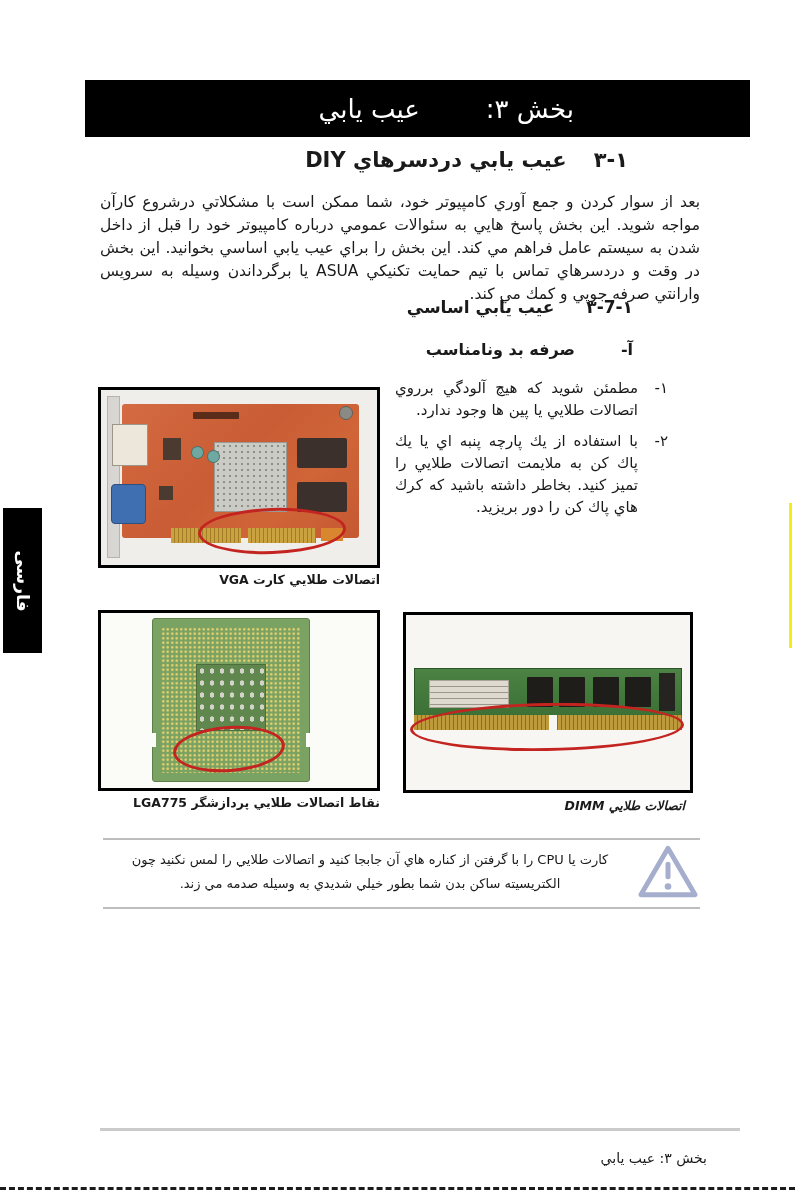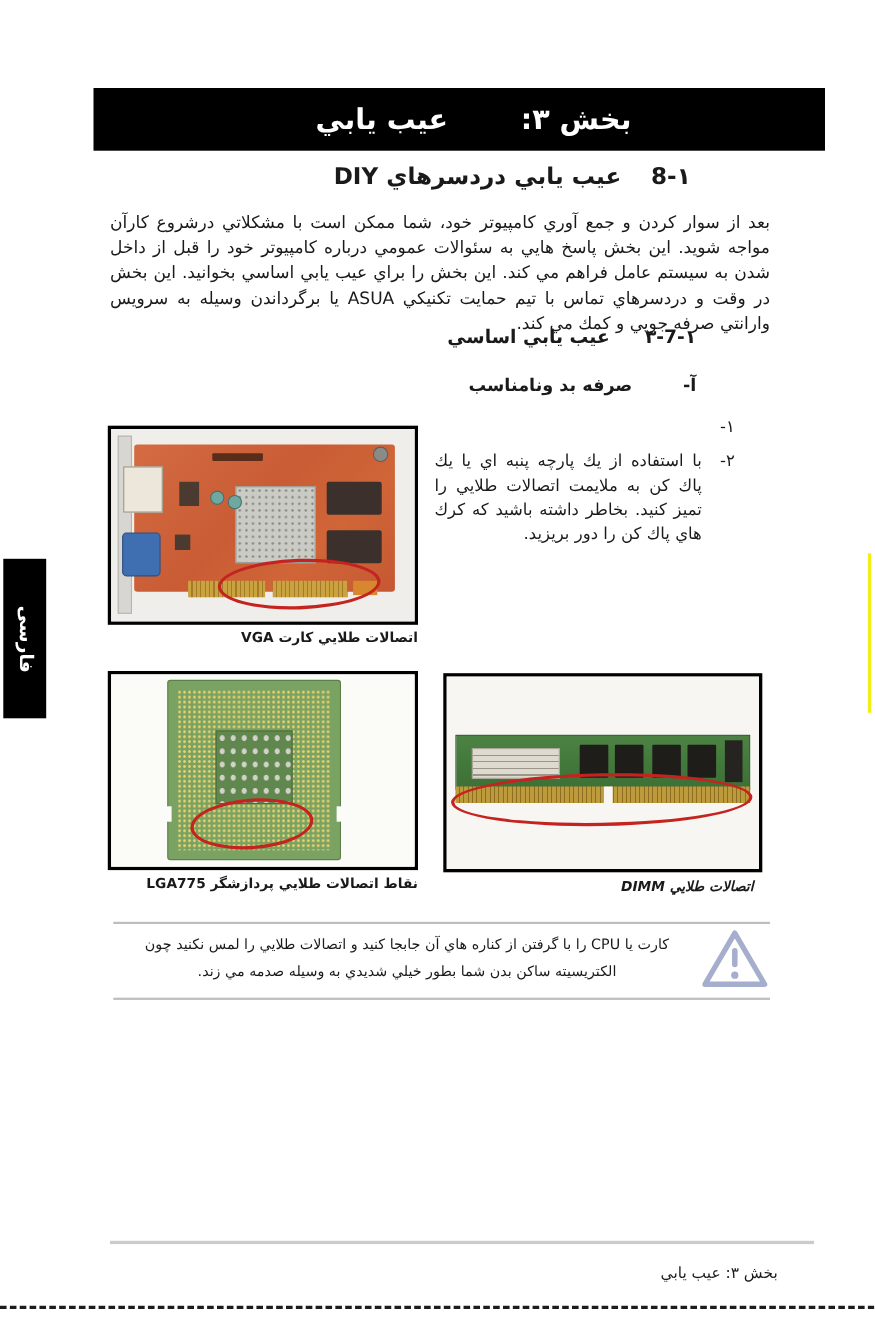--- a/index.html
+++ b/index.html
@@ -8,21 +8,21 @@
     position:relative; width:795px; height:1197px; margin:0 auto;
     background:#ffffff; overflow:hidden;
     font-family:"DejaVu Sans", sans-serif; color:#1a1a1a;
   }
   
   .chapter-bar {
     position:absolute; left:85px; top:80px; width:665px; height:57px;
     background:#000; display:flex; align-items:center; direction:rtl;
     padding-right:176px; gap:66px;
   }
-  .chapter-bar span { color:#fff; font-weight:bold; font-size:26px; white-space:nowrap; }
+  .chapter-bar span { color:#fff; font-weight:normal; font-size:26px; white-space:nowrap; }
   
   .h1-row {
     position:absolute; top:148px; right:167px; direction:rtl;
     display:flex; gap:27px; font-weight:bold; font-size:21px; white-space:nowrap;
   }
   .h2-row {
     position:absolute; top:297px; right:162px; direction:rtl;
     display:flex; gap:32px; font-weight:bold; font-size:17px; white-space:nowrap;
   }
   .itema-row {
@@ -115,39 +115,40 @@
 <body>
 
 <div class="page">
 
   <div class="chapter-bar">
     <span>بخش ۳:</span>
     <span>عيب يابي</span>
   </div>
 
   <div class="h1-row">
-    <span>8-۱</span>
+    <span>۳-۱</span>
     <span>عيب يابي دردسرهاي DIY</span>
   </div>
 
   <p class="intro">بعد از سوار كردن و جمع آوري كامپيوتر خود، شما ممكن است با مشكلاتي درشروع كارآن مواجه شويد. اين بخش پاسخ هايي به سئوالات عمومي درباره كامپيوتر خود را قبل از داخل شدن به سيستم عامل فراهم مي كند. اين بخش را براي عيب يابي اساسي بخوانيد. اين بخش در وقت و دردسرهاي تماس با تيم حمايت تكنيكي ASUA يا برگرداندن وسيله به سرويس وارانتي صرفه جويي و كمك مي كند.</p>
 
   <div class="h2-row">
     <span>۳-7-۱</span>
     <span>عيب يابي اساسي</span>
   </div>
 
   <div class="itema-row">
     <span>آ-</span>
     <span>صرفه بد ونامناسب</span>
   </div>
 
   <div class="steps">
     <div class="step">
       <span class="num">۱-</span>
+      <div class="txt">مطمئن شويد كه هيچ آلودگي برروي اتصالات طلايي يا پين ها وجود ندارد.</div>
     </div>
     <div class="step">
       <span class="num">۲-</span>
       <div class="txt">با استفاده از يك پارچه پنبه اي يا يك پاك كن به ملايمت اتصالات طلايي را تميز كنيد. بخاطر داشته باشيد كه كرك هاي پاك كن را دور بريزيد.</div>
     </div>
   </div>
 
   <div class="fig-frame" style="left:98px; top:387px; width:282px; height:181px;">
     <div class="vga-photo">
       <div class="vga-bracket"></div>

